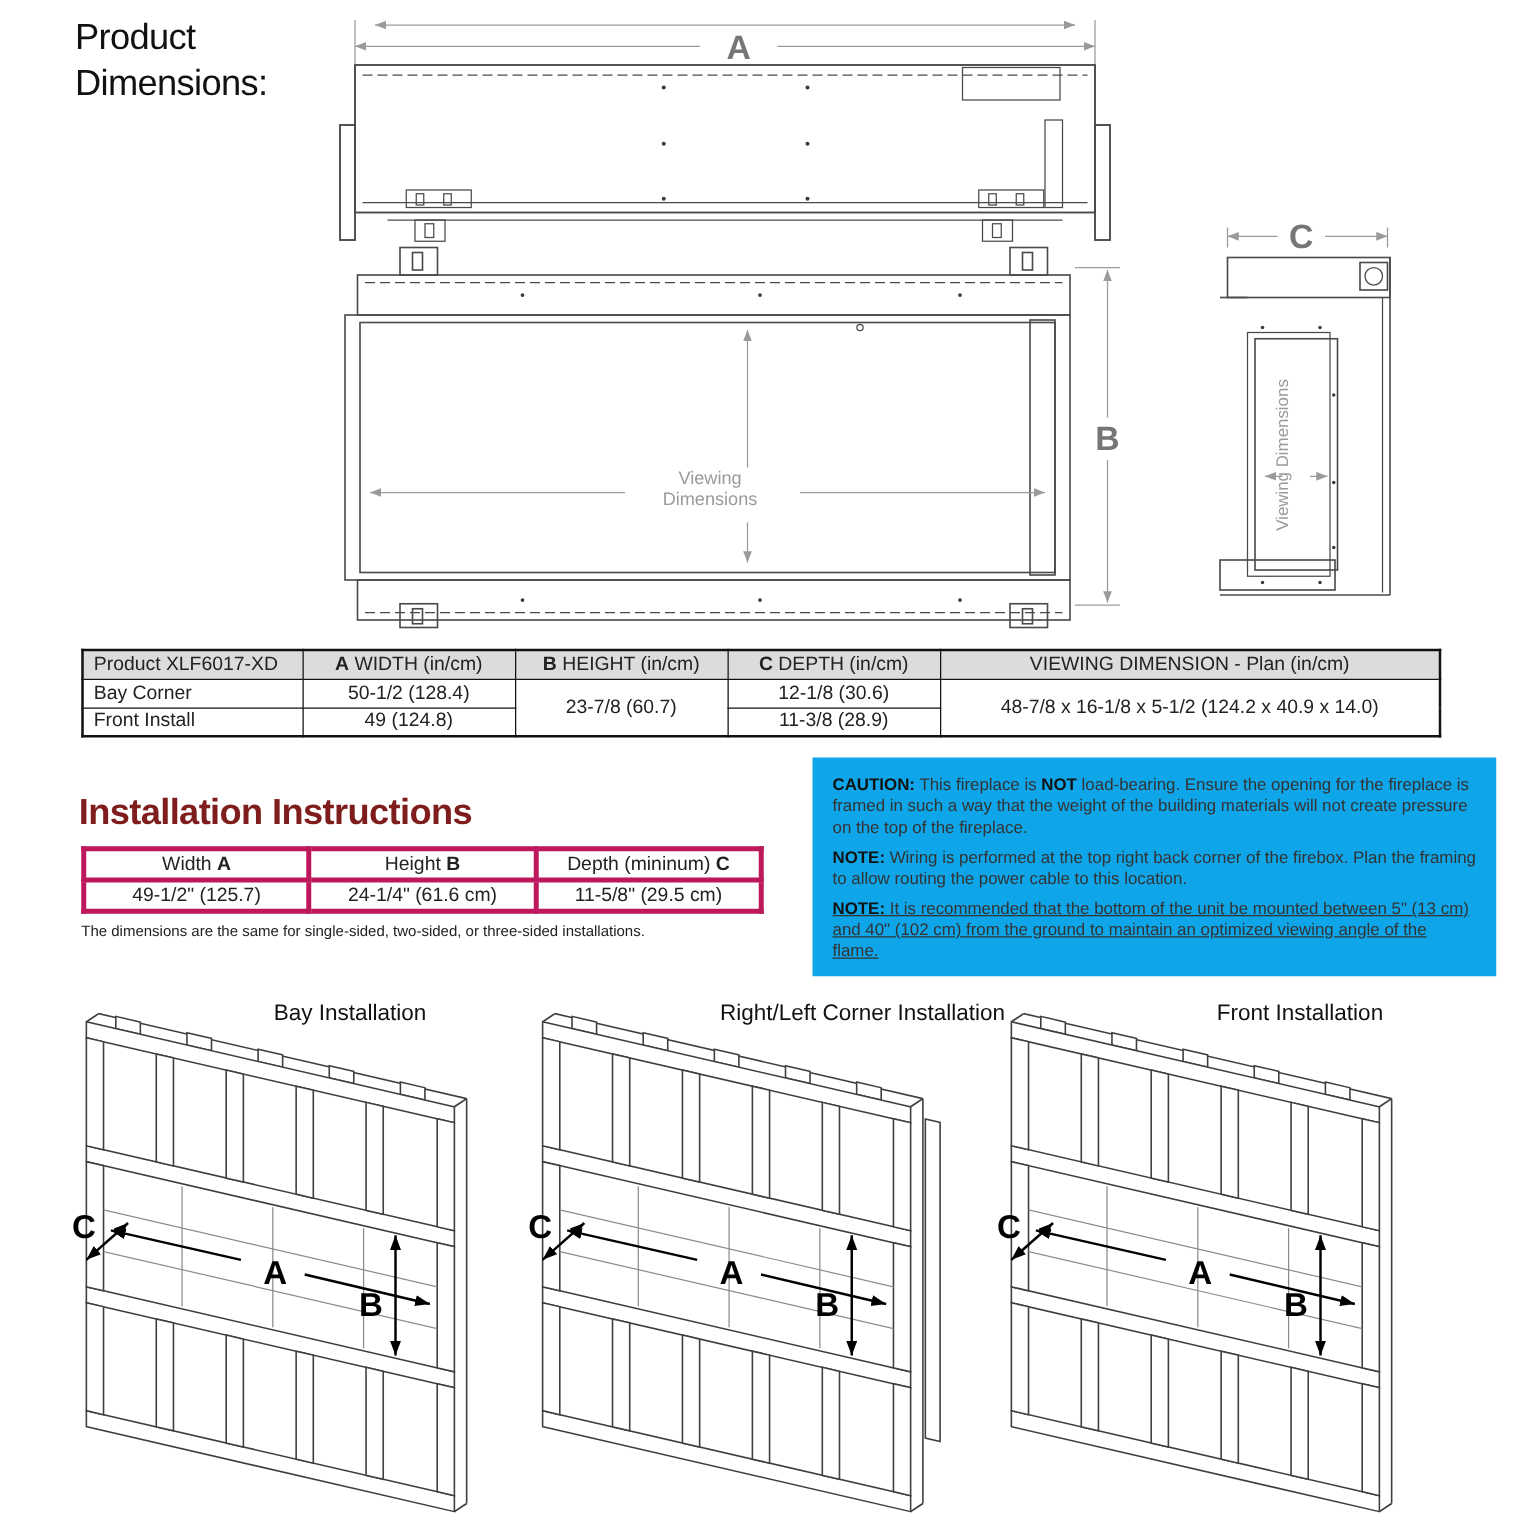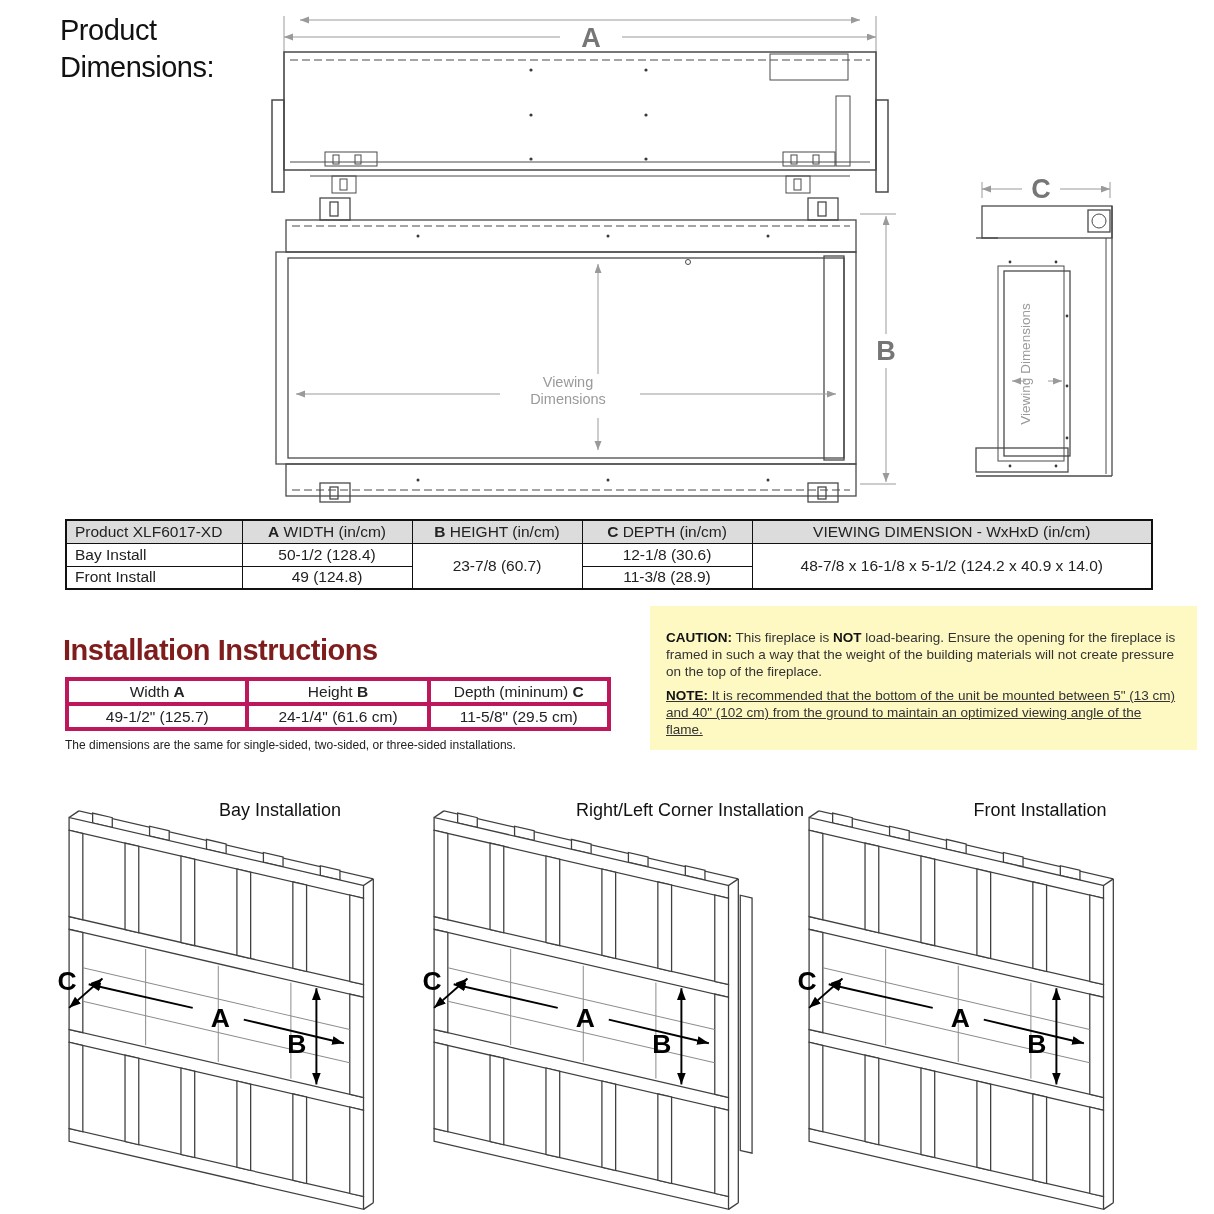--- a/index.html
+++ b/index.html
@@ -20,21 +20,21 @@
   .dims-table td { border:1px solid #111; padding:1px 8px; height:23px; text-align:center; white-space:nowrap; }
   .dims-table td.left { text-align:left; }
   .dims-table tr.hdr td { background:#dcdcdc;margin-left:12px; }
   .install-table { left:65px; top:677px; width:546px; border:2px solid #111; }
   .install-table td { border:4px solid #be185d; height:25px; text-align:center; white-space:nowrap; }
   .blt { font-weight:bold; }
 
   .install-note { left:65px; top:738px; font-size:12px; color:#222; }
 
   
-  .caution { left:650px; top:606px; width:547px; background:#fef9c3; padding:23px 16px 12px 16px;
+  .caution { left:650px; top:606px; width:547px; background:#0ea5e9; padding:13px 16px 12px 16px;
              font-size:13.5px; line-height:17px; color:#333; }
   .caution p { margin:0 0 7px 0; }
   .caution p:last-child { margin-bottom:0;text-decoration:underline; }
   .caution b { color:#111; }
 
   
   .diag-title { font-size:18px; color:#111; text-align:center; white-space:nowrap; }
   #dt1 { left:160px; top:800px; width:240px; }
   #dt2 { left:550px; top:800px; width:280px; }
   #dt3 { left:920px; top:800px; width:240px; }
@@ -230,39 +230,40 @@
   <text class="viewtxt" transform="translate(70,188) rotate(-90)" x="0" y="0" style="font-size:13.5px">Viewing Dimensions</text>
 </svg>
 
 <table class="abs dims-table">
   <tbody>
       <tr class="hdr">
     <td class="left" style="width:176px">Product XLF6017-XD</td>
     <td style="width:170px"><span class="blt">A</span><span> WIDTH (in/cm)</span></td>
     <td style="width:170px"><span class="blt">B</span><span> HEIGHT (in/cm)</span></td>
     <td style="width:170px"><span class="blt">C</span><span> DEPTH (in/cm)</span></td>
-    <td>VIEWING DIMENSION - WxHxD (in/cm)</td>
+    <td>VIEWING DIMENSION - Plan (in/cm)</td>
   </tr>
   <tr>
-    <td class="left">Bay Install</td>
+    <td class="left">Bay Corner</td>
     <td>50-1/2 (128.4)</td>
     <td rowspan="2">23-7/8 (60.7)</td>
     <td>12-1/8 (30.6)</td>
     <td rowspan="2">48-7/8 x 16-1/8 x 5-1/2 (124.2 x 40.9 x 14.0)</td>
   </tr>
   <tr>
     <td class="left">Front Install</td>
     <td>49 (124.8)</td>
     <td>11-3/8 (28.9)</td>
   </tr>
 </tbody>
   </table>
 
 <div class="abs caution">
   <p><b>CAUTION:</b><span> This fireplace is </span><b>NOT</b><span> load-bearing. Ensure the opening for the fireplace is framed in such a way that the weight of the building materials will not create pressure on the top of the fireplace.</span></p>
+  <p><b>NOTE:</b><span> Wiring is performed at the top right back corner of the firebox. Plan the framing to allow routing the power cable to this location.</span></p>
   <p><b>NOTE:</b><span> It is recommended that the bottom of the unit be mounted between 5" (13 cm) and 40" (102 cm) from the ground to maintain an optimized viewing angle of the flame.</span></p>
 </div>
 
 <div class="abs h-install">Installation Instructions</div>
 
 <table class="abs install-table">
   <tbody>
       <tr>
     <td style="width:33.3%"><span>Width </span><span class="blt">A</span></td>
     <td style="width:33.4%"><span>Height </span><span class="blt">B</span></td>

